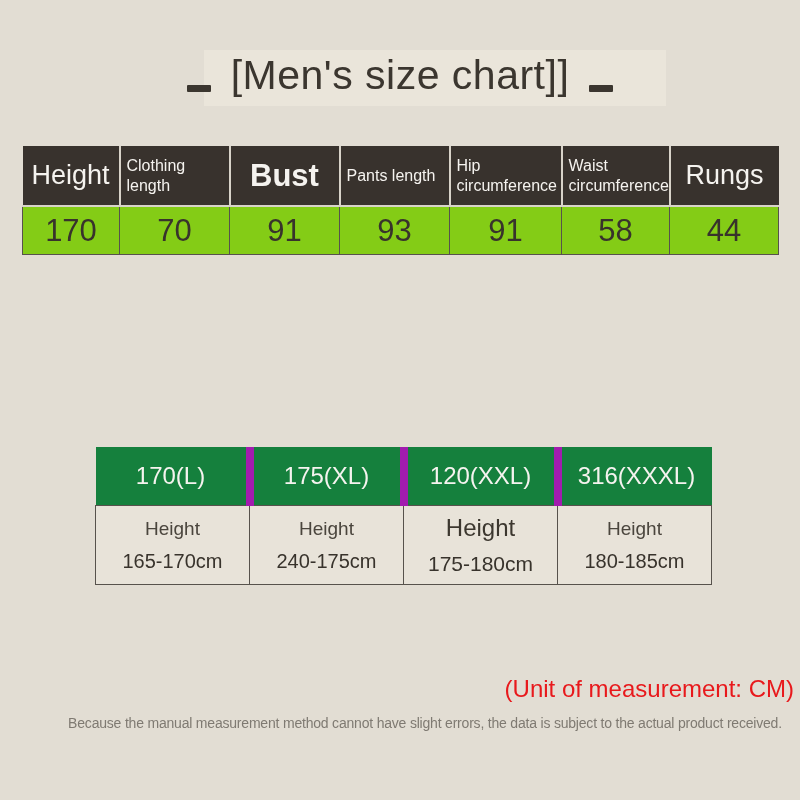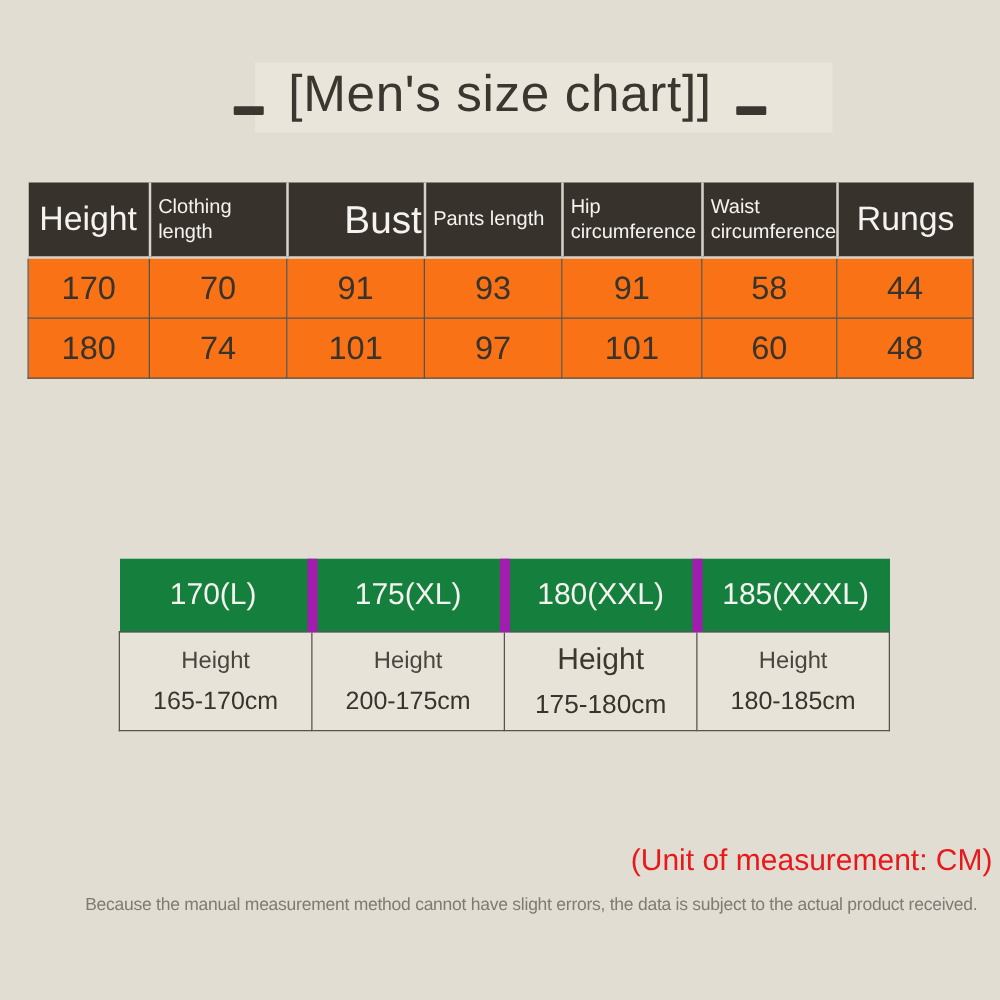--- a/index.html
+++ b/index.html
@@ -43,32 +43,32 @@
   .size-table thead th {
     background: #38322d;
     color: #f5f3ef;
     height: 57px;
     font-weight: 400;
     vertical-align: middle;
     border-bottom: 2px solid #d8d3c9;
   }
   .size-table thead th + th { border-left: 2px solid #d8d3c9; }
   .size-table thead th.h-big { font-size: 27px; text-align: center; }
-  .size-table thead th.h-bust { font-size: 31px; text-align: right; }
+  .size-table thead th.h-bust { font-size: 31px; text-align: center; font-weight: bold; }
   .size-table thead th.h-small {
     font-size: 16px; text-align: left;
     padding-left: 6px; line-height: 1.2;
   }
   .size-table tbody td {
-    background: #f97316;
+    background: #84cc16;
     border: 1px solid #57524c;
     height: 45px;
     text-align: center;
     vertical-align: middle;
-    font-size: 26px;
+    font-size: 31px;
     color: #38332c;
   }
   
   .fit-table-wrap {
     position: absolute; left: 95px; top: 447px;
   }
   .fit-table { width: 616px; table-layout: fixed; }
   .fit-table thead th {
     background: #15803d;
     color: #f5f3ef;
@@ -144,58 +144,49 @@
     <tbody>
       <tr>
         <td>170</td>
         <td>70</td>
         <td>91</td>
         <td>93</td>
         <td>91</td>
         <td>58</td>
         <td>44</td>
       </tr>
-      <tr>
-        <td>180</td>
-        <td>74</td>
-        <td>101</td>
-        <td>97</td>
-        <td>101</td>
-        <td>60</td>
-        <td>48</td>
-      </tr>
     </tbody>
   </table>
 </div>
 
 <div class="fit-table-wrap">
   <table class="fit-table">
     <colgroup>
       <col style="width:154px">
         <col style="width:154px">
         <col style="width:154px">
         <col style="width:154px">
     </colgroup>
     <thead>
       <tr>
         <th>170(L)</th>
         <th>175(XL)</th>
-        <th>180(XXL)</th>
-        <th>185(XXXL)</th>
+        <th>120(XXL)</th>
+        <th>316(XXXL)</th>
       </tr>
     </thead>
     <tbody>
       <tr class="row-height">
         <td>
           <div class="cell-label">Height</div>
           <div class="cell-value">165-170cm</div>
         </td>
         <td>
           <div class="cell-label">Height</div>
-          <div class="cell-value">200-175cm</div>
+          <div class="cell-value">240-175cm</div>
         </td>
         <td class="emph">
           <div class="cell-label">Height</div>
           <div class="cell-value">175-180cm</div>
         </td>
         <td>
           <div class="cell-label">Height</div>
           <div class="cell-value">180-185cm</div>
         </td>
       </tr>

